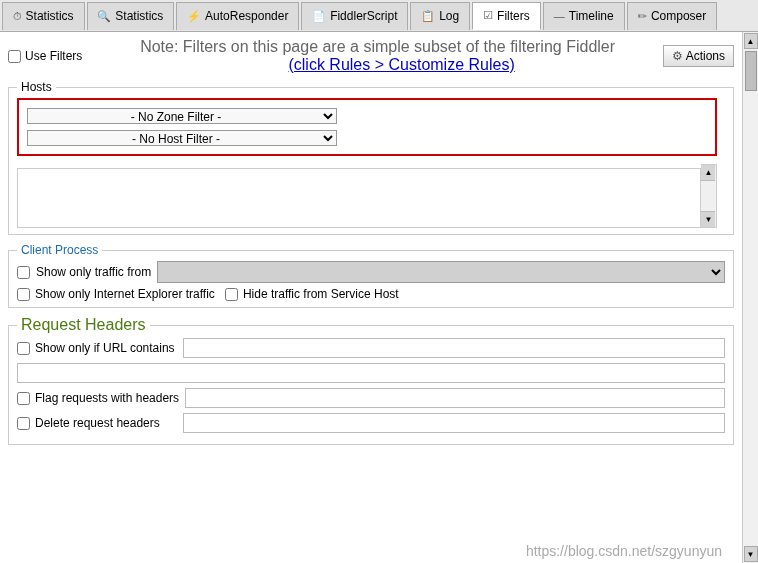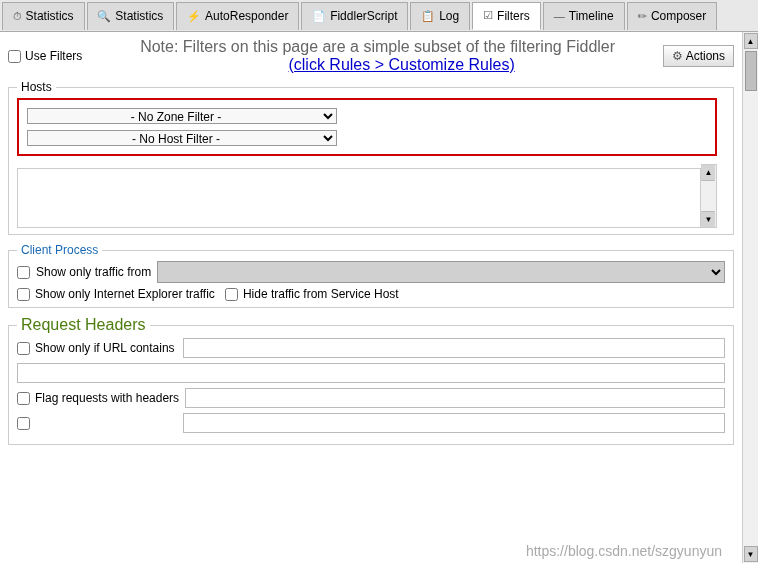--- a/index.html
+++ b/index.html
@@ -354,20 +354,21 @@
           <div class="filter-row-label">
             <input type="checkbox" style="">
             <span>Flag requests with headers</span>
           </div>
           <input type="text" class="filter-input" style="">
         </div>
 
         <div class="filter-row">
           <div class="filter-row-label">
             <input type="checkbox" style="">
+            <span>Delete request headers</span>
           </div>
           <input type="text" class="filter-input" style="">
         </div>
 
       </fieldset>
     </div>
 
     <div class="watermark">https://blog.csdn.net/szgyunyun</div>
   </div>
 

